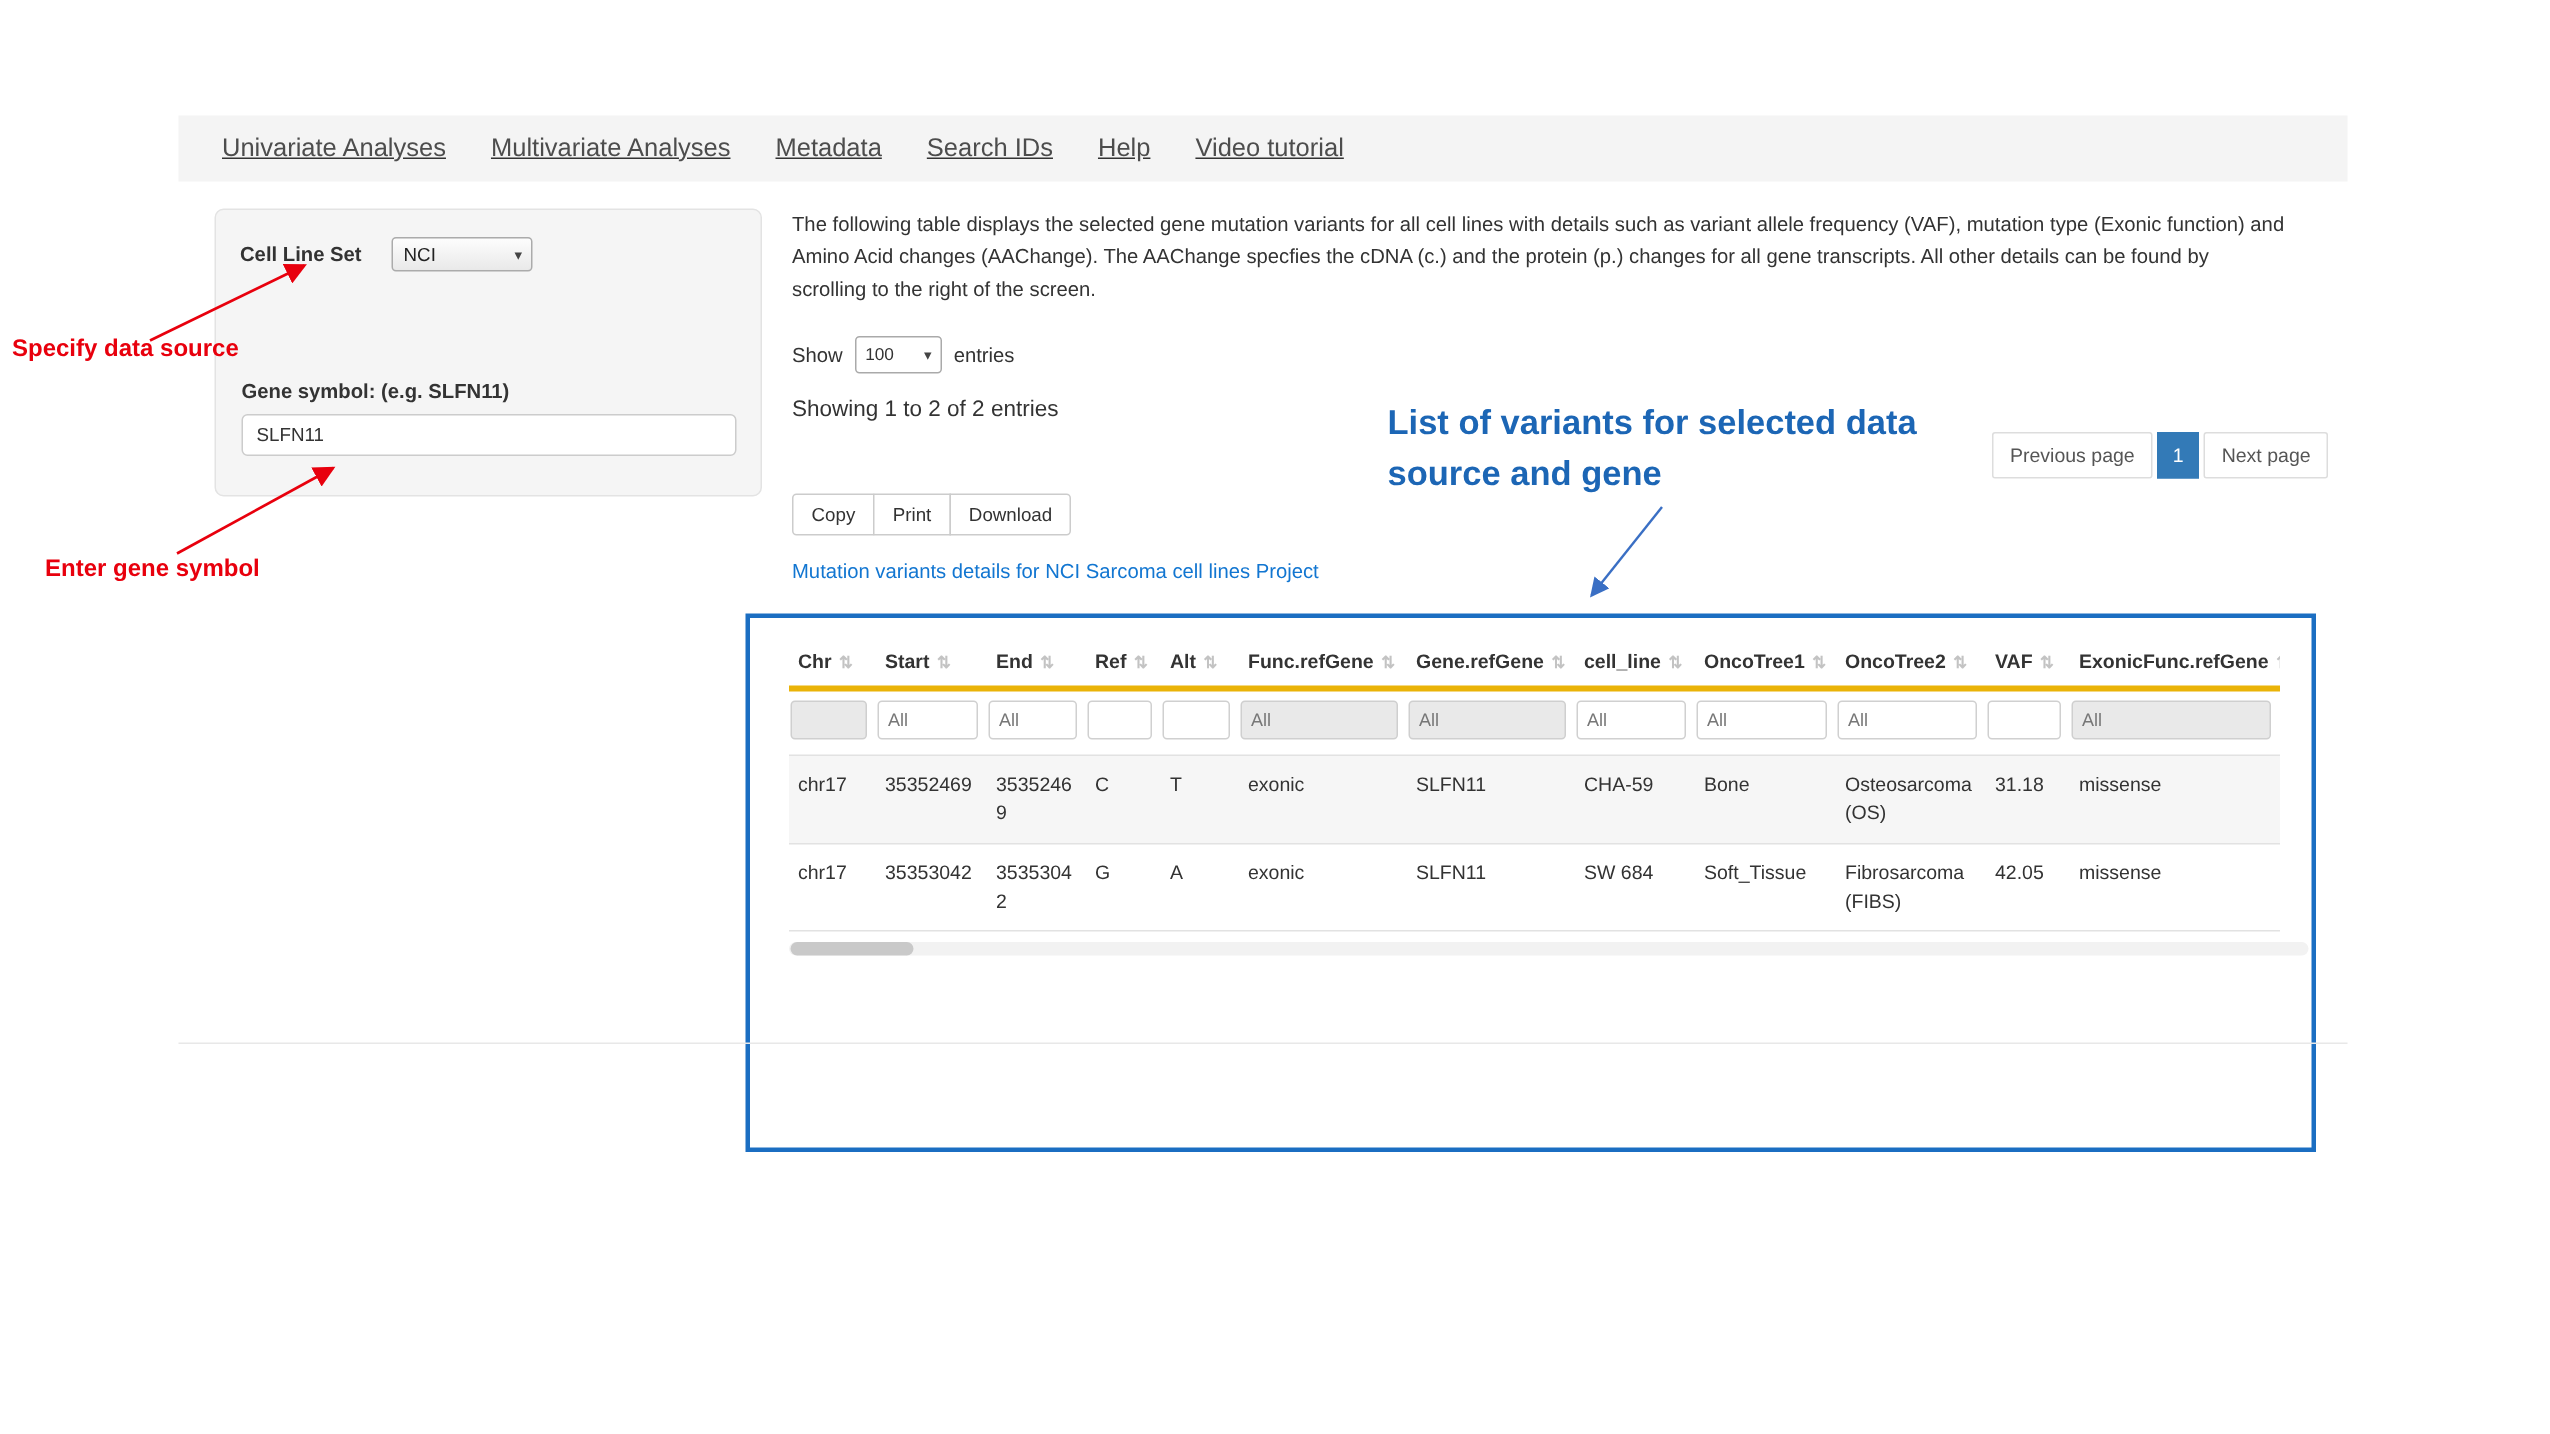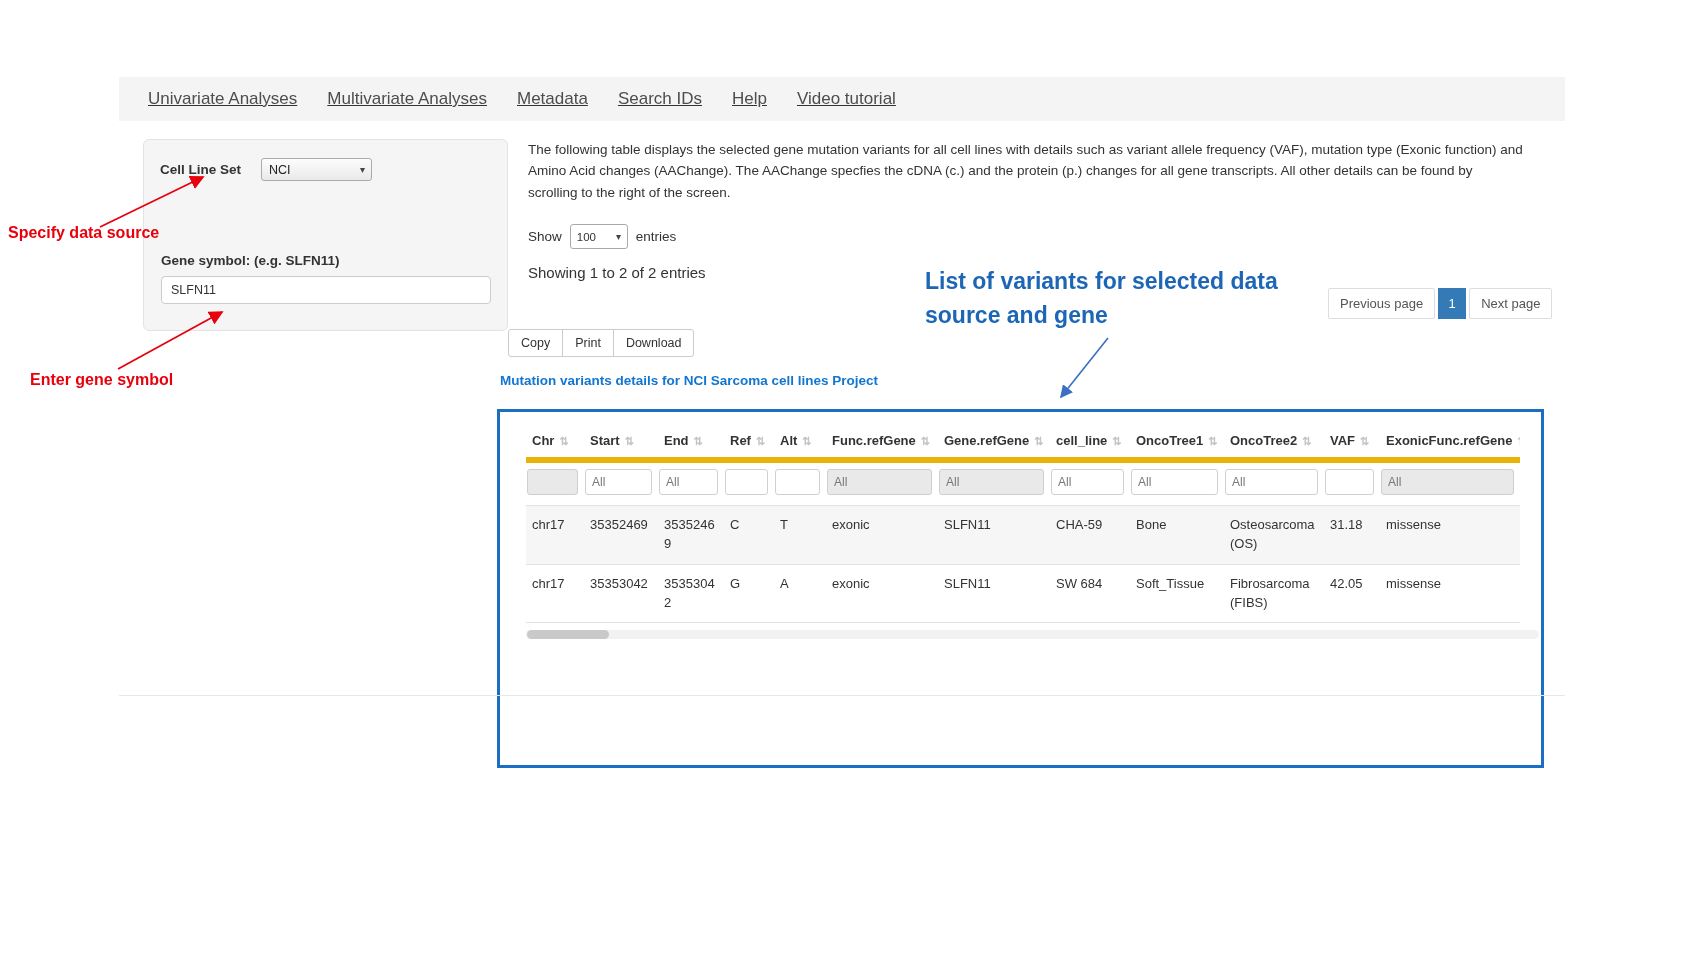--- a/index.html
+++ b/index.html
@@ -13,21 +13,21 @@
   .nav-item { display:flex; align-items:center; padding:0 15px; font-size:17px;
               color:#4d4d4d; cursor:pointer; white-space:nowrap; }
   .nav-item.active { border:2px solid #3a87c8; background:#f8f8f8; color:#333; }
 
   
   .well { position:absolute; left:143px; top:139px; width:365px; height:192px;
           background:#f5f5f5; border:1px solid #e3e3e3; border-radius:6px; padding:18px 16px; }
   .field-row { display:flex; align-items:center; gap:20px; }
   .bold-label { font-size:13.5px; font-weight:bold; color:#333; }
   .select-box { display:inline-flex; align-items:center; justify-content:space-between;
-                width:111px; height:23px; padding:0 6px 0 7px; font-size:12.5px; color:#222;
+                width:94px; height:23px; padding:0 6px 0 7px; font-size:12.5px; color:#222;
                 background:linear-gradient(#fdfdfd,#e9e9e9); border:1px solid #ababab; border-radius:3px; cursor:pointer; }
   .select-box .chev { font-size:10px; color:#444; }
   .gene-label { position:absolute; left:17px; top:113px; }
   .gene-input { position:absolute; left:17px; top:136px; width:330px; height:28px;
                 border:1px solid #ccc; border-radius:4px; padding:0 9px; font-size:12.5px; color:#333;
                 font-family:"Liberation Sans",sans-serif; background:#fff; }
 
   
   .red-note { position:absolute; font-size:16px; font-weight:600; color:#e8000d; white-space:nowrap; }
   .note-datasource { left:8px; top:224px; }
@@ -40,42 +40,42 @@
   .description { position:absolute; left:528px; top:139px; width:996px; font-size:13.5px;
                  color:#333; line-height:1.58; }
   .show-row { position:absolute; left:528px; top:224px; display:flex; align-items:center;
               gap:8px; font-size:13.5px; color:#333; }
   .show-select { display:inline-flex; align-items:center; justify-content:space-between;
                  width:58px; height:25px; padding:0 6px; font-size:11.5px; color:#333;
                  background:#fff; border:1px solid #aaa; border-radius:3px; cursor:pointer;gap:20px; }
   .show-select .chev { font-size:10px; color:#444; }
   .showing-text { position:absolute; left:528px; top:264px; font-size:15px; color:#333; }
 
-  .btn-group { position:absolute; left:508px; top:329px; display:flex; }
+  .btn-group { position:absolute; left:528px; top:329px; display:flex; }
   .dt-btn { font-size:12.5px; color:#333; background:#fff; border:1px solid #ccc;
             padding:6px 12px; margin-left:-1px; cursor:pointer; font-family:"Liberation Sans",sans-serif; }
   .dt-btn:first-child { border-radius:3px 0 0 3px; margin-left:0; }
   .dt-btn:last-child { border-radius:0 3px 3px 0; }
 
-  .table-title { position:absolute; left:500px; top:373px; font-size:13.5px; font-weight:700;
+  .table-title { position:absolute; left:528px; top:373px; font-size:13.5px; font-weight:400;
                  color:#1276d1; cursor:pointer; }
 
   .pagination { position:absolute; left:1328px; top:288px; display:flex; align-items:center; }
   .page-btn { font-size:13px; color:#555; background:#fff; border:1px solid #ddd;
               padding:7px 11px; cursor:pointer; border-radius:2px; }
   .page-current { width:28px; height:31px; margin:0 3px; background:#337ab7; color:#fff;
                   font-size:13px; display:flex; align-items:center; justify-content:center;
                   border:1px solid #337ab7; cursor:pointer; }
 
   
   .table-frame { position:absolute; left:497px; top:409px; width:1047px; height:359px;
                  border:3px solid #1b6ec2; background:#fff; padding:12px 4px 0 26px; }
   table.variants { border-collapse:collapse; table-layout:fixed; width:994px; font-size:13px; color:#333; }
   table.variants th { text-align:left; font-weight:bold; padding:9px 6px; white-space:nowrap;
-                      border-bottom:6px solid #eab308; cursor:pointer; overflow:hidden; }
+                      border-bottom:4px solid #eab308; cursor:pointer; overflow:hidden; }
   .sort-icon { color:#c3c3c3; font-size:11px; margin-left:5px; }
   tr.filter-row td { padding:6px 6px 10px 1px; border-bottom:1px solid #e2e2e2; }
   .flt { width:100%; height:26px; border:1px solid #d0d0d0; border-radius:3px; padding:0 6px;
          font-size:12px; color:#555; background:#fff; font-family:"Liberation Sans",sans-serif; }
   .flt::placeholder { color:#777; opacity:1; }
   .flt.sel { background:#e9e9e9; border-color:#cfcfcf; }
   tr.data-row td { padding:10px 6px; vertical-align:top; border-bottom:1px solid #e2e2e2;
                    overflow-wrap:break-word; line-height:1.45; }
   tr.data-row.striped { background:#f6f6f6; }
 

